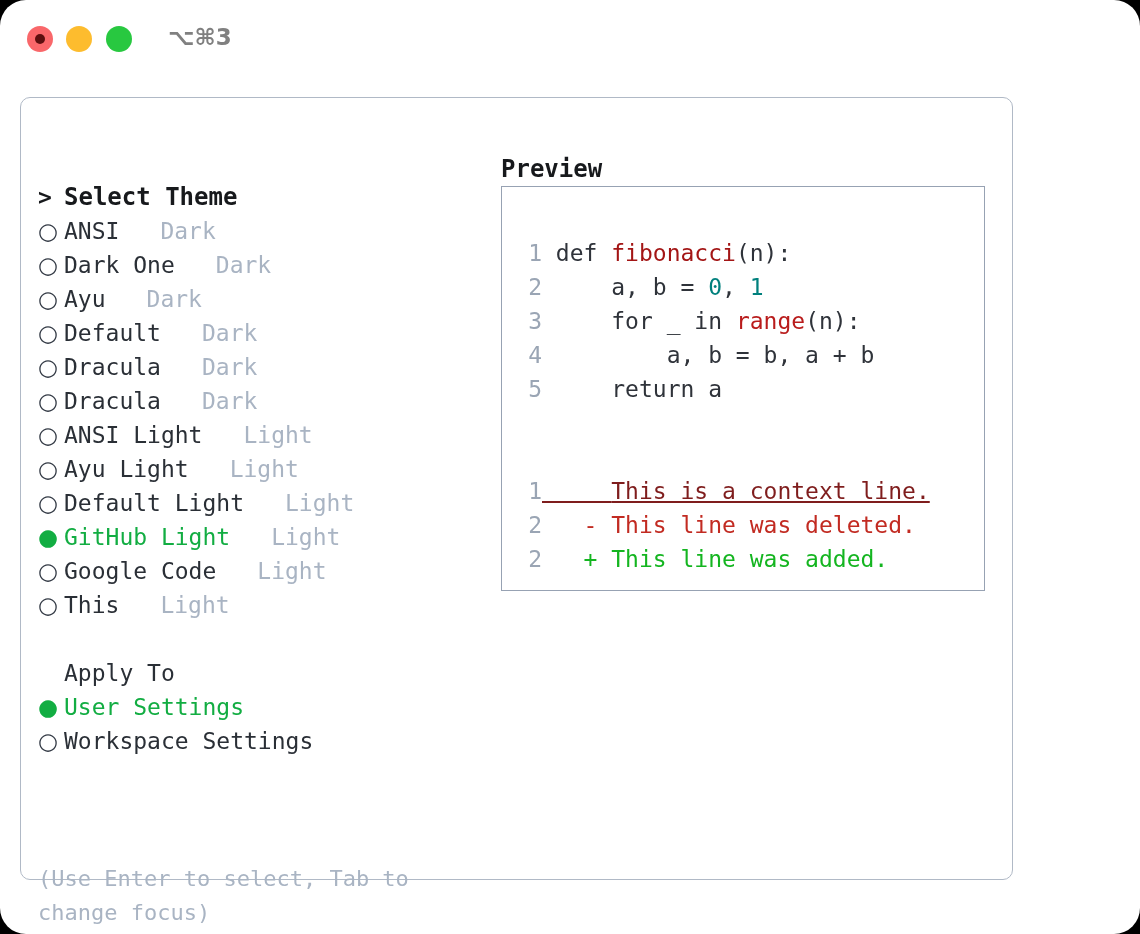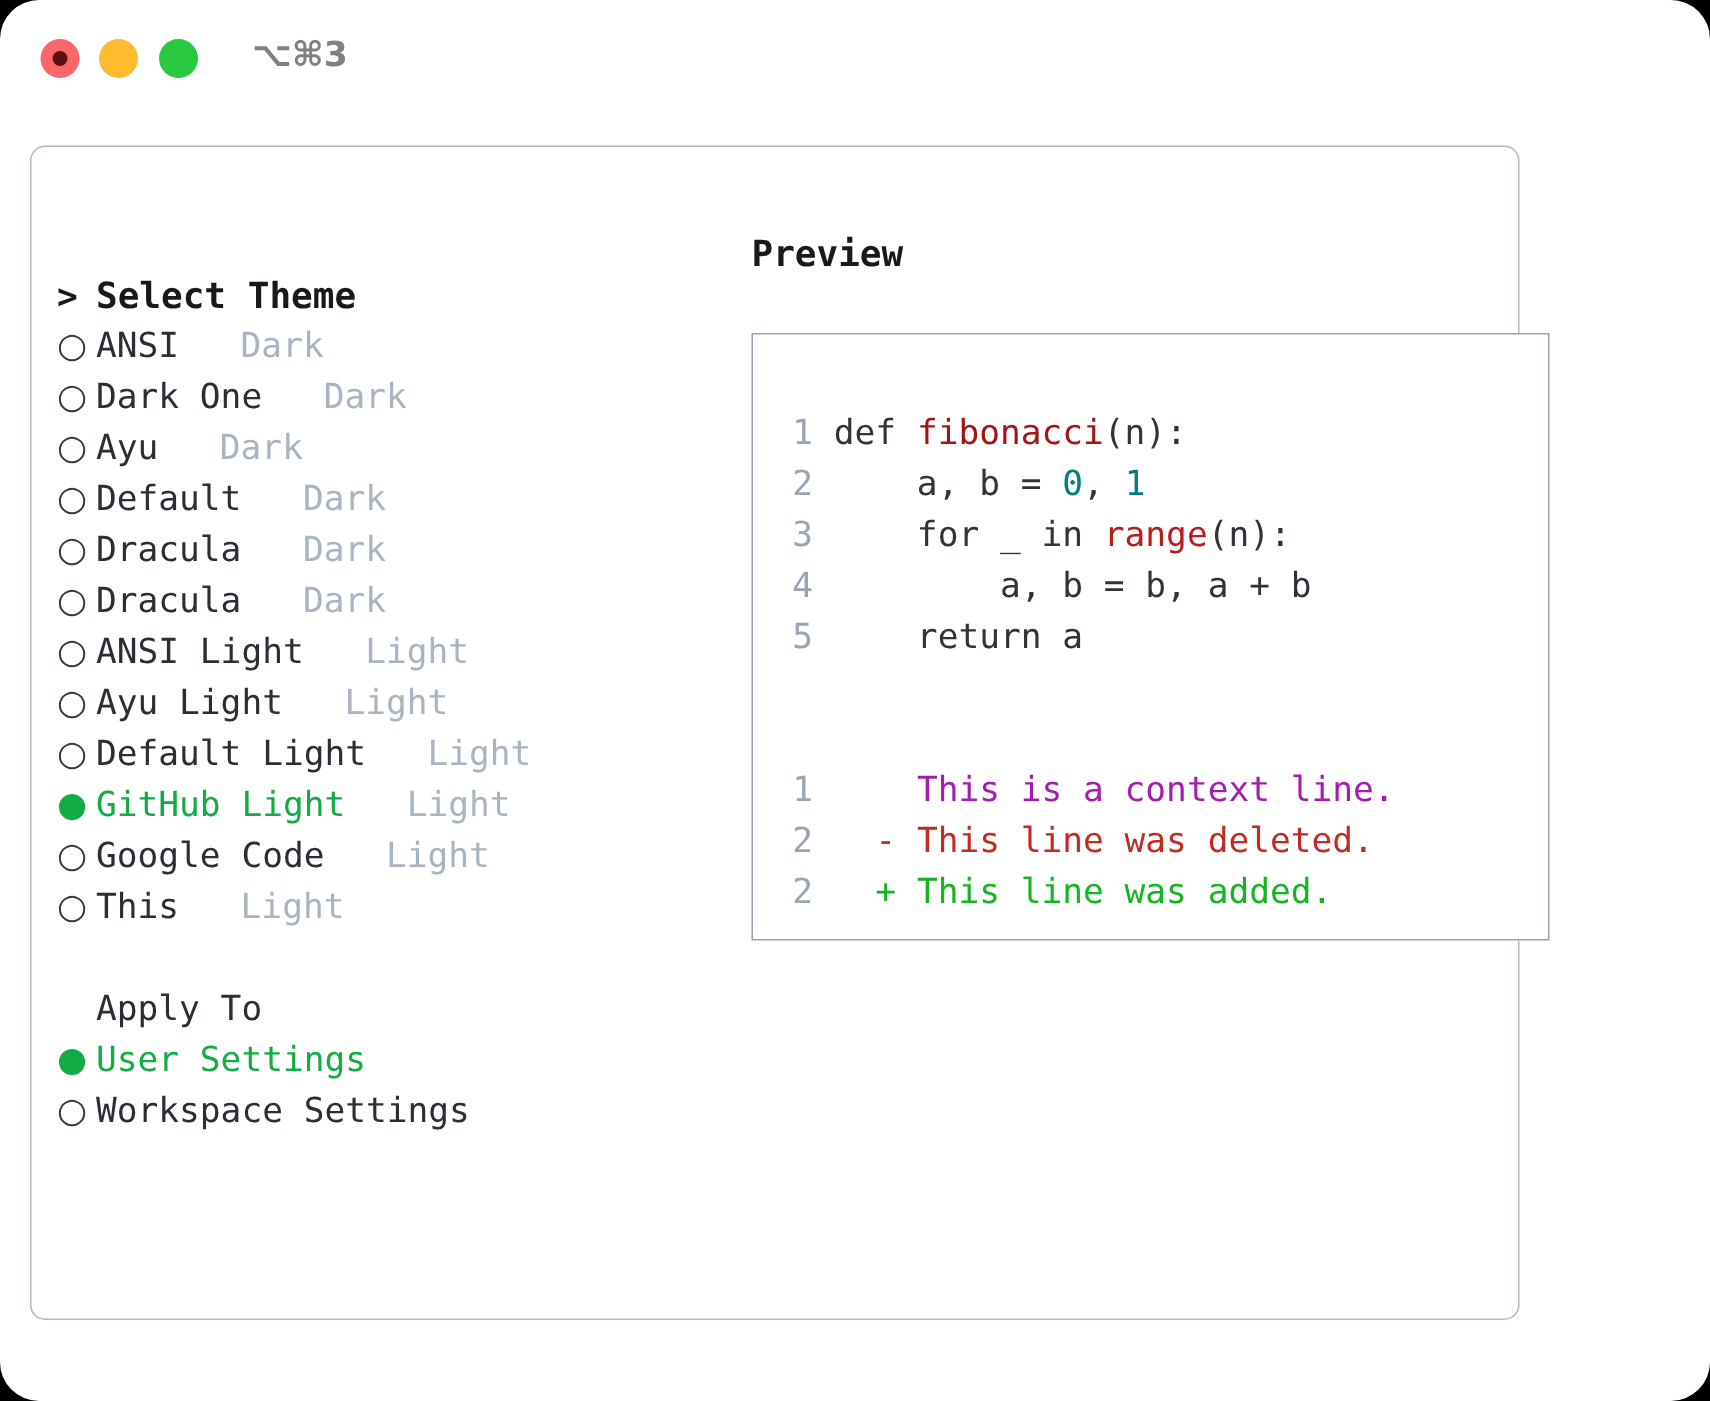--- a/index.html
+++ b/index.html
@@ -146,22 +146,21 @@
     width: 490px;
   }
   #preview-title {
     font-size: 24px;
     font-weight: bold;
     color: #17191c;
     height: 34px;
     line-height: 34px;
   }
   #preview-box {
-    margin-top: 36px;
-    width: 532px;
+    width: 484px;
     height: 405px;
     border: 1.5px solid #97a2b3;
     box-sizing: border-box;
     background: #ffffff;
     position: relative;
   }
   #code-area {
     position: absolute;
     left: 18px;
     top: 49px;
@@ -174,21 +173,21 @@
     display: inline-block;
     width: 22px;
     text-align: right;
     color: #9aa5b4;
   }
   .code-text { color: #2f333a; }
   .tok-fn     { color: #a31515; }
   .tok-num    { color: #00807d; }
   .tok-call   { color: #b91c1c; }
   .blank-line { height: 34px; }
-  .diff-ctx   { color: #a21caf; }
+  .diff-ctx   { color: #7f1d1d; text-decoration: underline; }
   .diff-del   { color: #c22b22; }
   .diff-add   { color: #14b520; }
 </style>
 </head>
 <body>
 
 <div id="window">
 
   <div id="titlebar">
     <div class="light red">
@@ -231,20 +230,21 @@
           <span class="name">Apply To</span>
         </div>
         <div id="apply-items">
             <div class="row selected"><span class="marker filled">●</span><span class="name">User Settings</span></div>
             <div class="row"><span class="marker">○</span><span class="name">Workspace Settings</span></div>
           </div>
       </div>
 
     </div>
 
+    <div id="help-text">(Use Enter to select, Tab to change focus)</div>
 
     <div id="right-col">
       <div id="preview-title">Preview</div>
       <div id="preview-box">
         <div id="code-area"><div class="code-line"><span class="ln">1</span> <span class="code-text">def </span><span class="tok-fn">fibonacci</span><span class="code-text">(n):</span></div><div class="code-line"><span class="ln">2</span> <span class="code-text">    a, b = </span><span class="tok-num">0</span><span class="code-text">, </span><span class="tok-num">1</span></div><div class="code-line"><span class="ln">3</span> <span class="code-text">    for _ in </span><span class="tok-call">range</span><span class="code-text">(n):</span></div><div class="code-line"><span class="ln">4</span> <span class="code-text">        a, b = b, a + b</span></div><div class="code-line"><span class="ln">5</span> <span class="code-text">    return a</span></div><div class="blank-line">&nbsp;</div><div class="blank-line">&nbsp;</div><div class="code-line"><span class="ln">1</span><span class="diff-ctx">     </span><span class="diff-ctx">This is a context line.</span></div><div class="code-line"><span class="ln">2</span><span class="diff-del">   - </span><span class="diff-del">This line was deleted.</span></div><div class="code-line"><span class="ln">2</span><span class="diff-add">   + </span><span class="diff-add">This line was added.</span></div></div>
       </div>
     </div>
 
   </div>
 </div>

